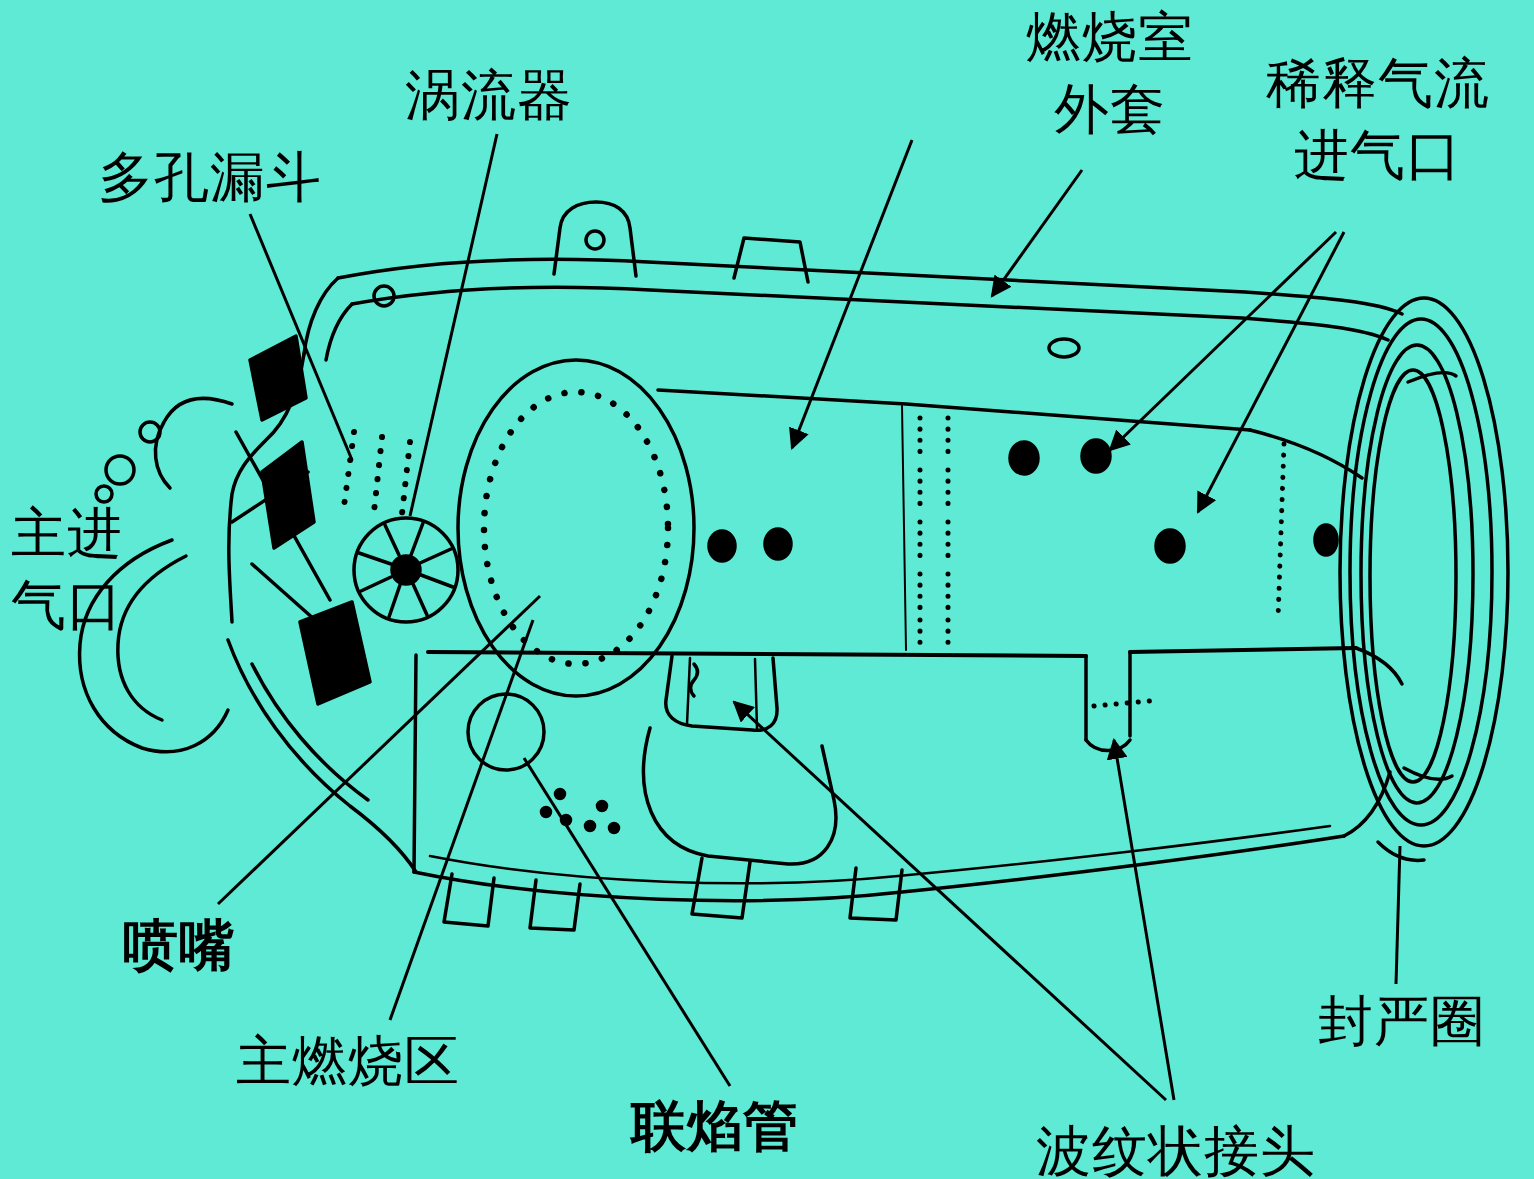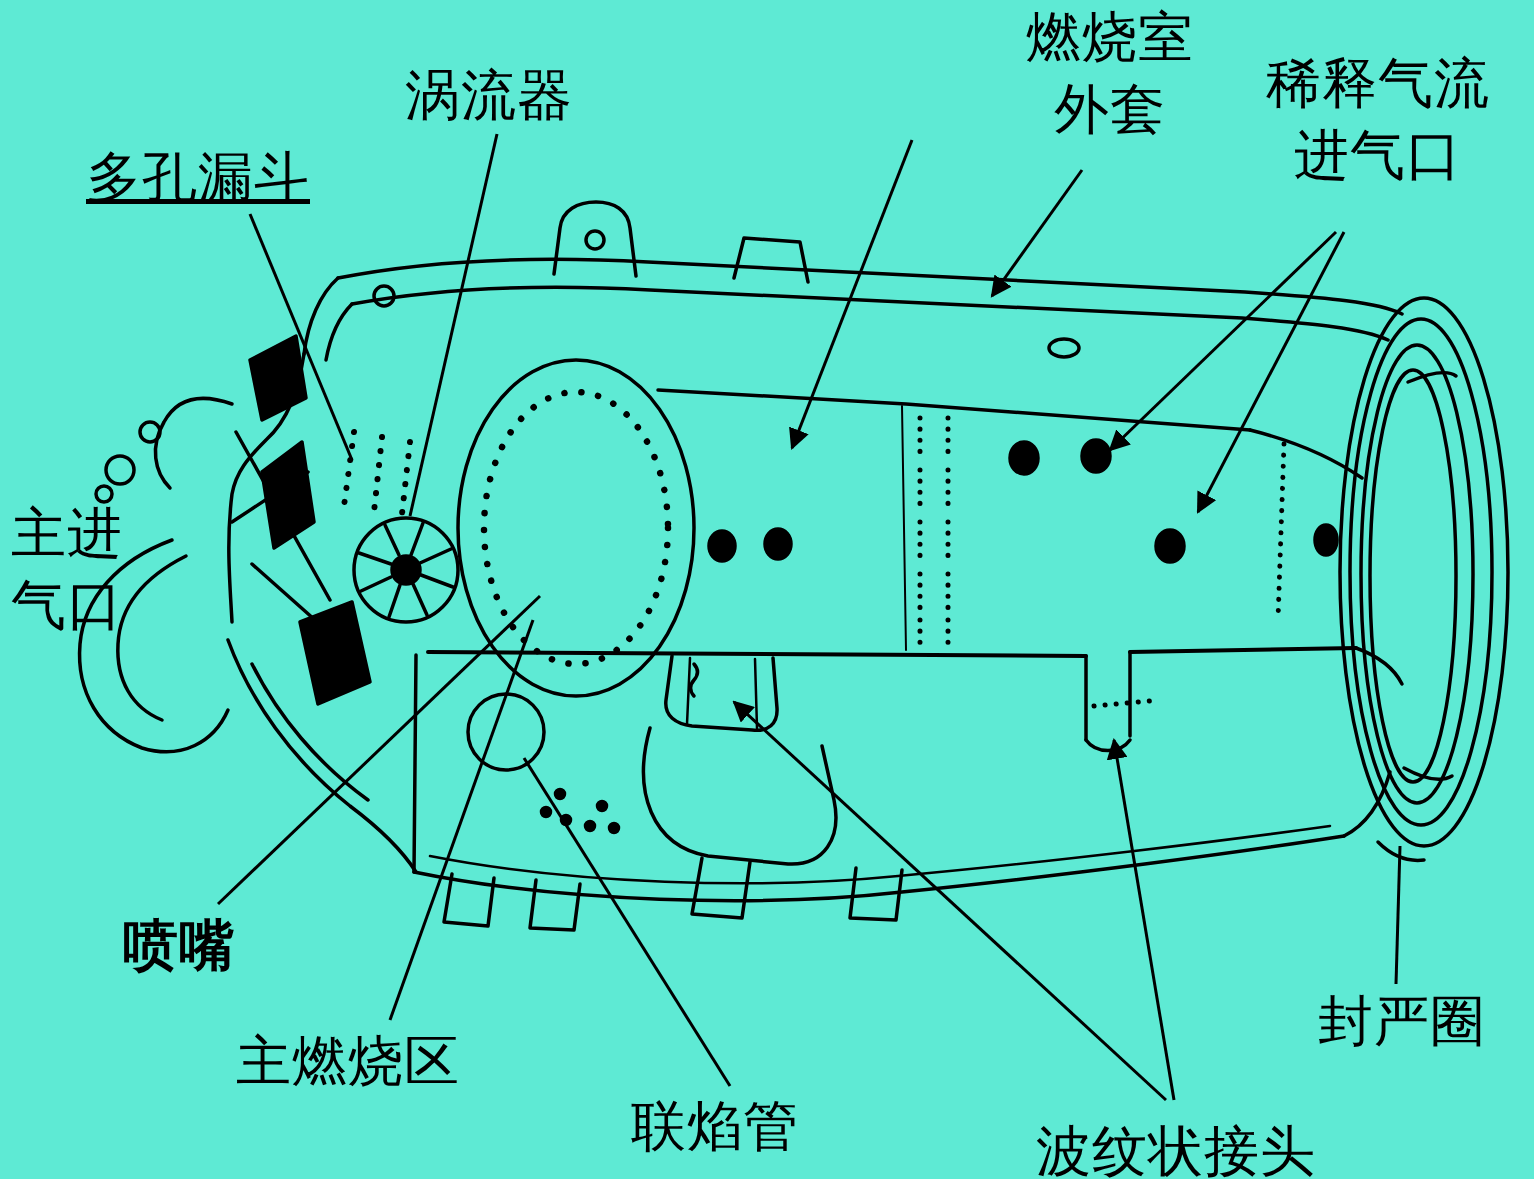--- a/index.html
+++ b/index.html
@@ -188,35 +188,35 @@
       <path d="M 390,1020 L 533,620"></path>
       <path d="M 730,1086 L 524,758"></path>
       <path d="M 1166,1100 L 734,702" marker-end="url(#arr)"></path>
       <path d="M 1174,1100 L 1114,740" marker-end="url(#arr)"></path>
       <path d="M 1396,984 L 1400,846"></path>
     </g>
   </svg>
 
   <div class="lbl" style="left:405px; top:60px;">涡流器</div>
 
-  <div class="lbl" style="left:86px; top:142px;text-decoration:underline;">多孔漏斗</div>
+  <div class="lbl" style="left:98px; top:142px;">多孔漏斗</div>
 
 
   <div class="lbl center" style="left:1005px; top:2px; width:210px;">燃烧室
 外套</div>
 
   <div class="lbl center" style="left:1248px; top:48px; width:260px;">稀释气流
 进气口</div>
 
   <div class="lbl center" style="left:2px; top:498px; width:130px;font-family:Liberation Serif, serif;">主进
 气口</div>
 
   <div class="lbl" style="left:123px; top:910px;font-weight:bold;">喷嘴</div>
 
   <div class="lbl" style="left:236px; top:1026px;">主燃烧区</div>
 
-  <div class="lbl" style="left:631px; top:1091px;">联焰管</div>
+  <div class="lbl" style="left:631px; top:1091px;font-weight:bold;">联焰管</div>
 
   <div class="lbl" style="left:1036px; top:1116px;">波纹状接头</div>
 
   <div class="lbl" style="left:1306px; top:986px;margin-left:12px;">封严圈</div>
 
 </div>
 
 </body></html>

